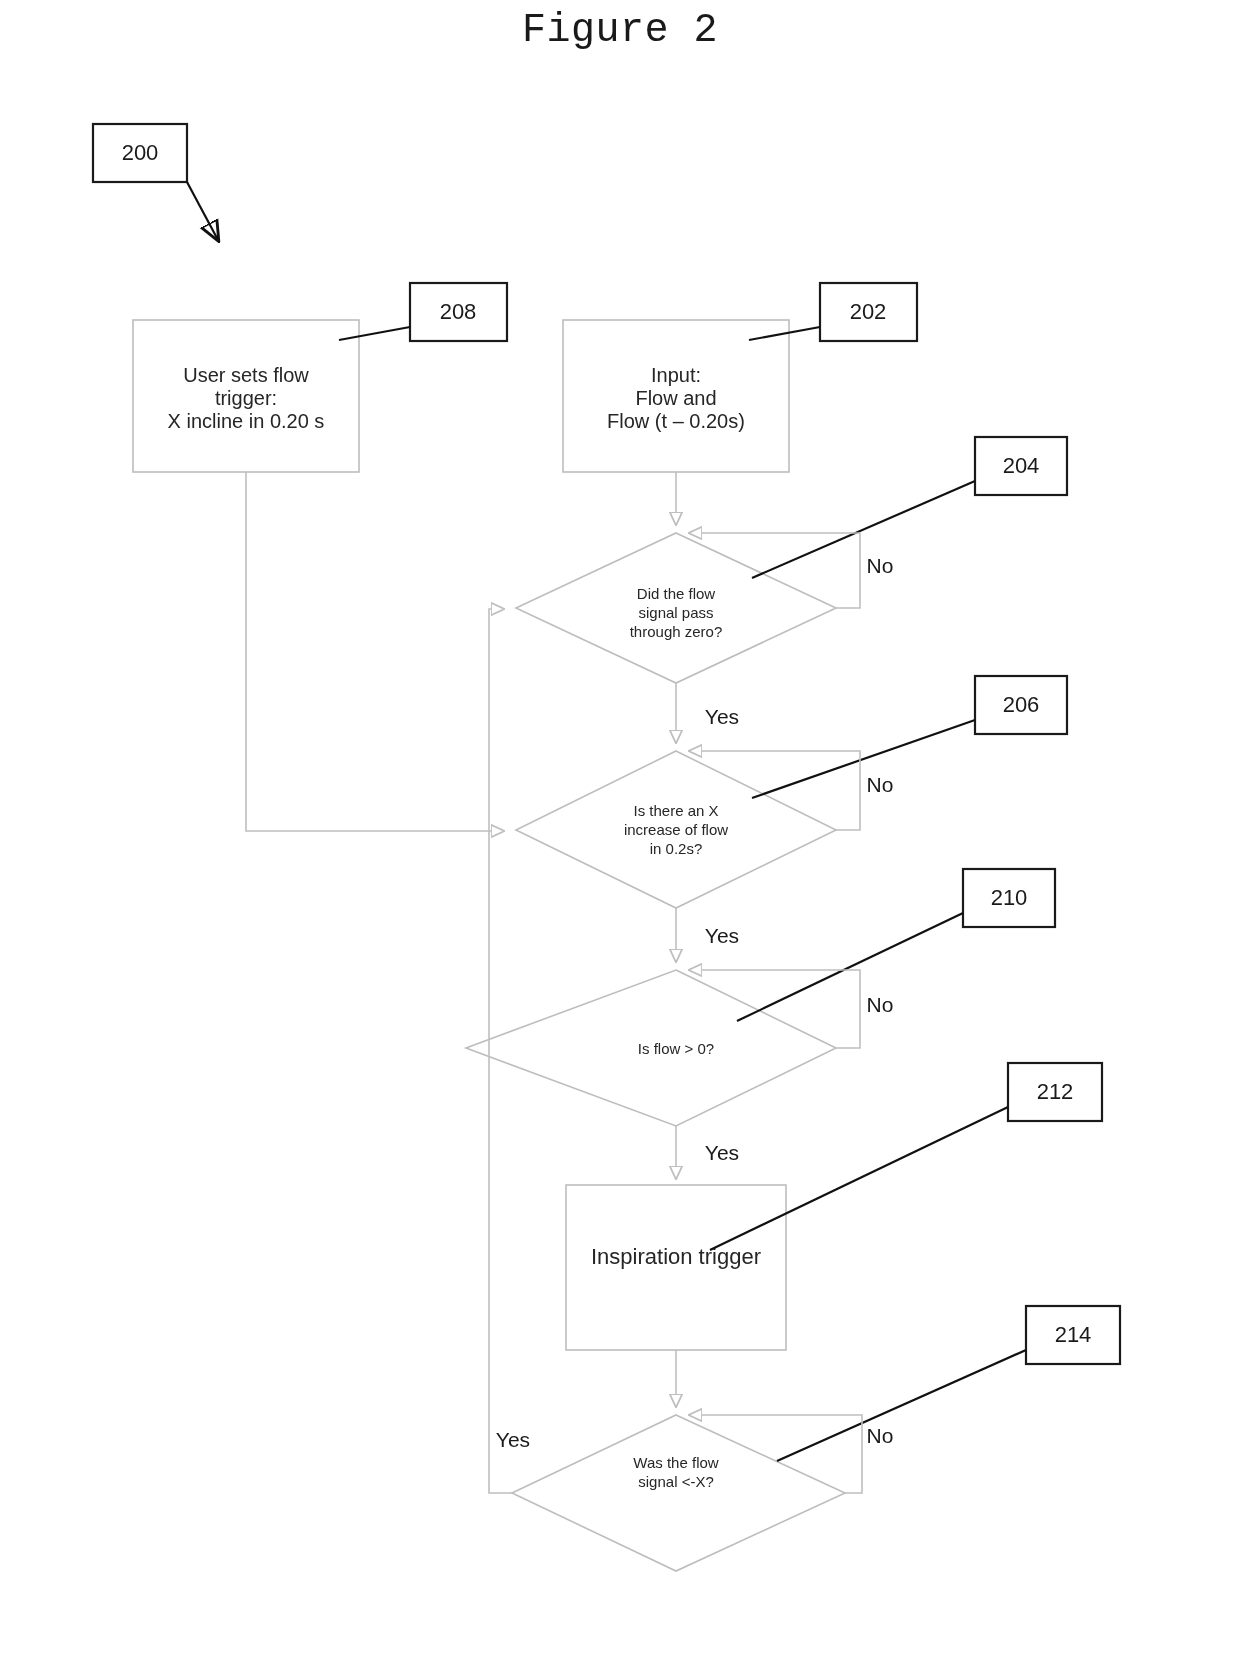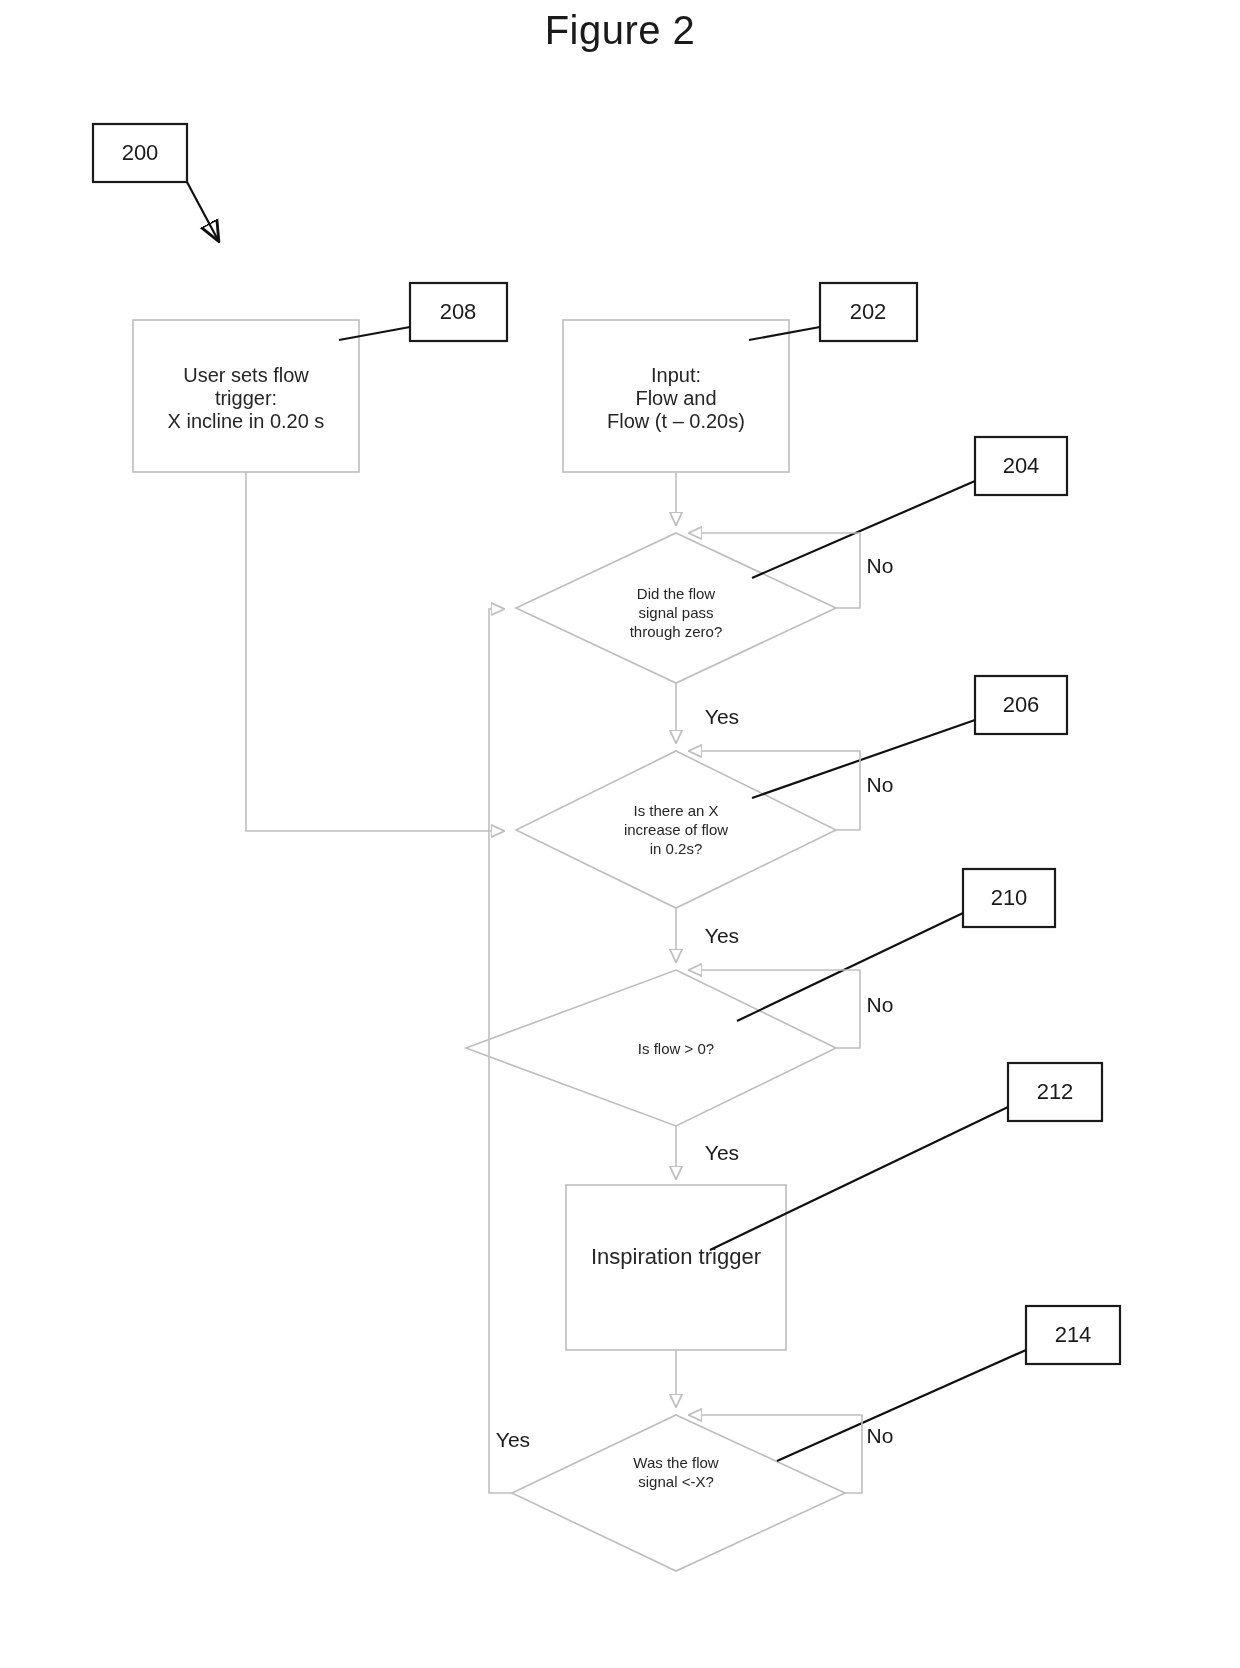--- a/index.html
+++ b/index.html
@@ -14,21 +14,21 @@
     background: #ffffff;
     font-family: "Liberation Sans", sans-serif;
     overflow: hidden;
   }
   #figure-title {
     position: absolute;
     top: 8px;
     left: 0;
     width: 1240px;
     text-align: center;
-    font-family: Liberation Sans, sans-serif;
+    font-family: Liberation Mono, monospace;
     font-size: 40px;
     color: #1a1a1a;
     letter-spacing: 0.5px;
   }
   svg#diagram {
     position: absolute;
     top: 0;
     left: 0;
     width: 1240px;
     height: 1668px;

